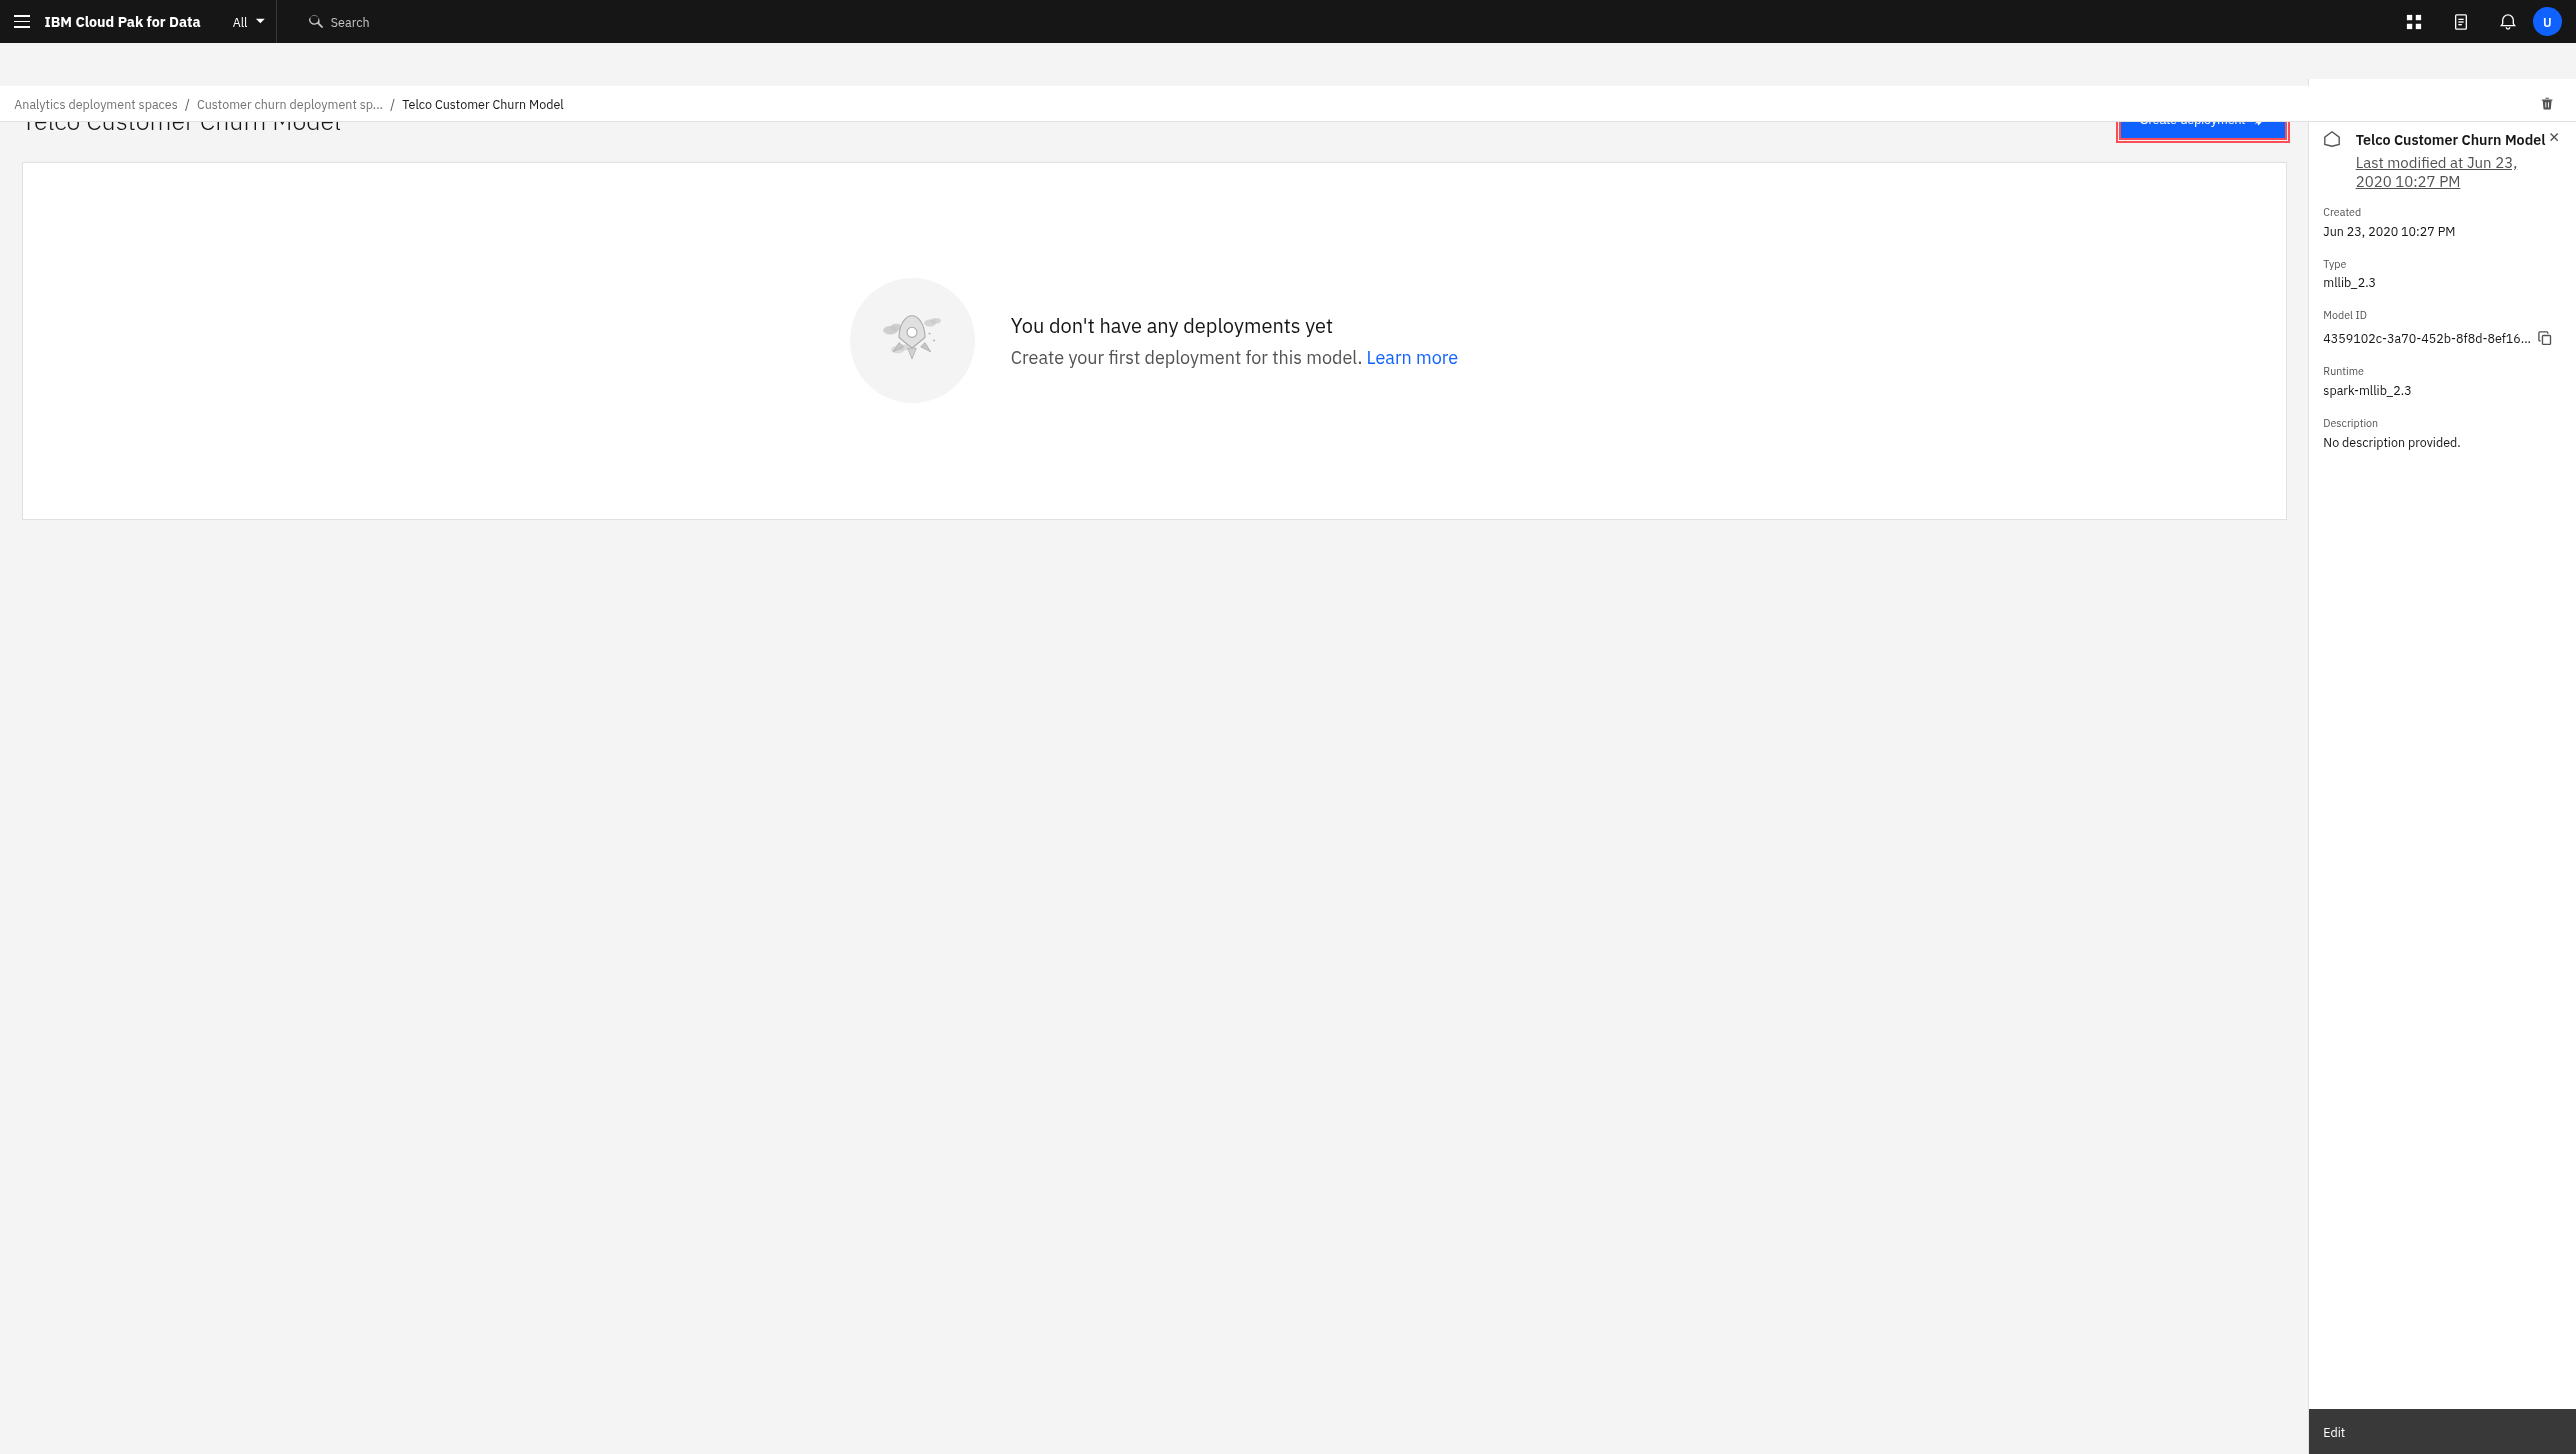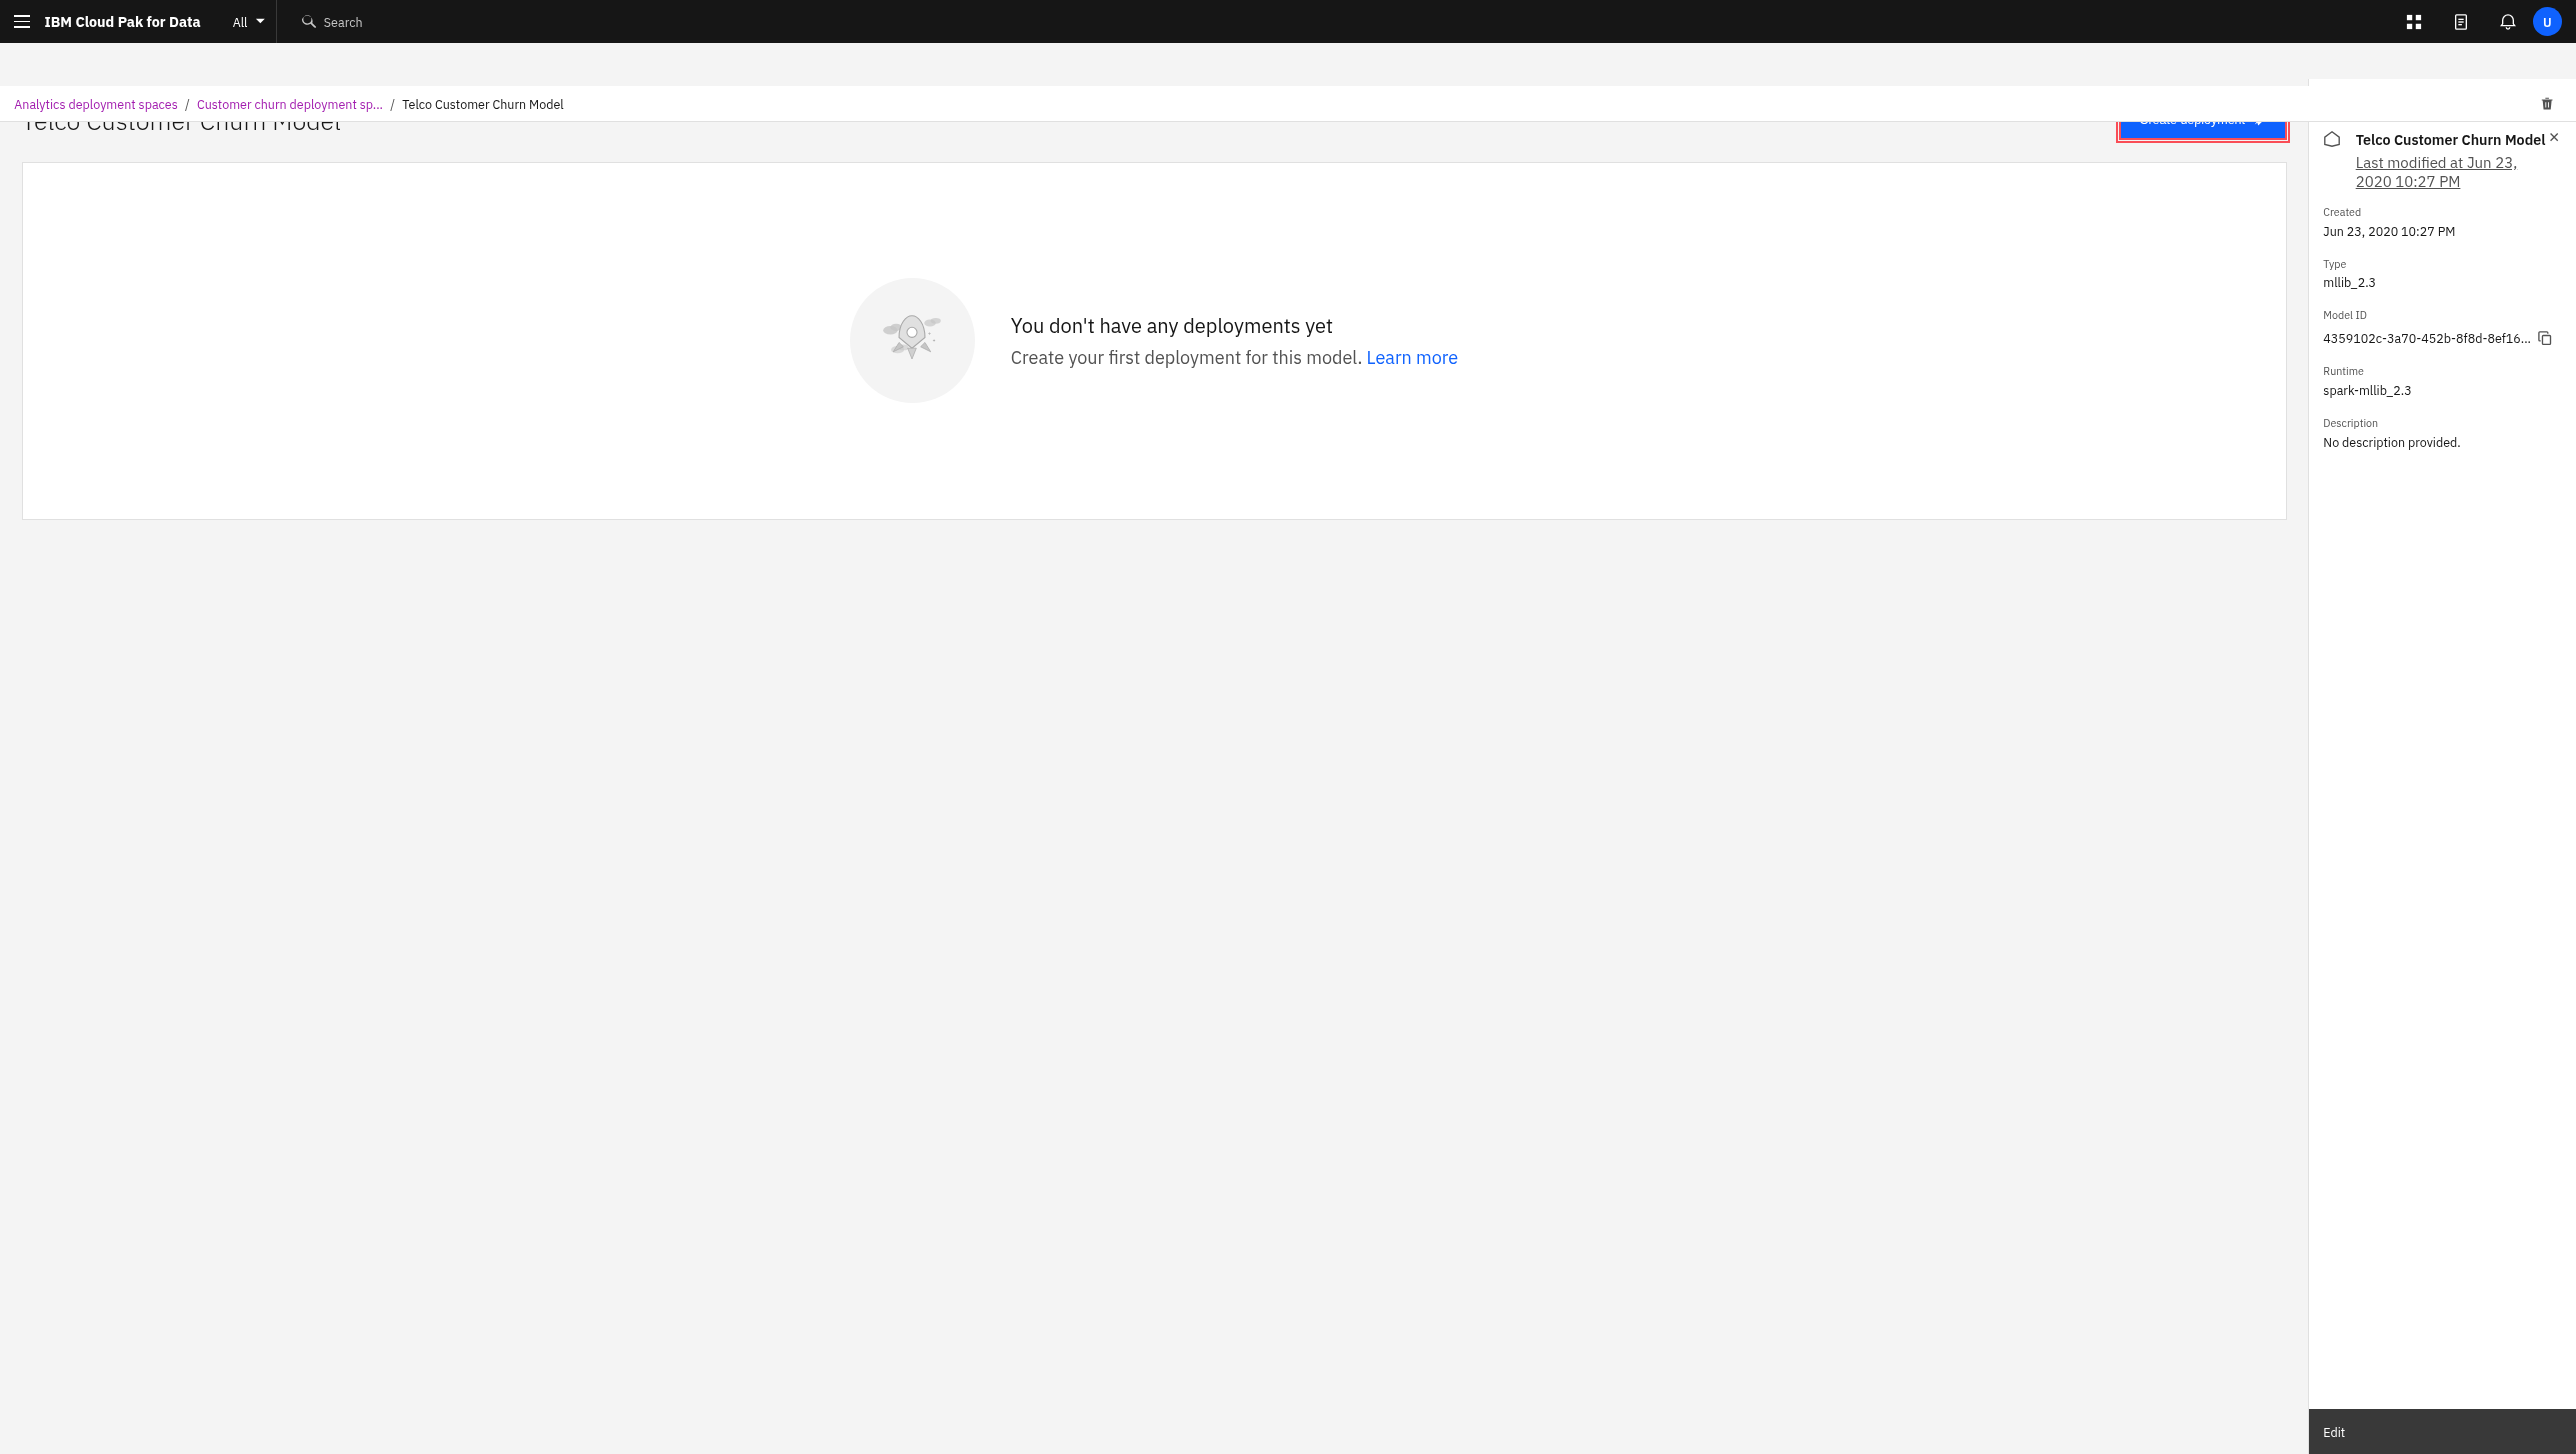--- a/index.html
+++ b/index.html
@@ -28,21 +28,21 @@
     .navbar-brand {
       font-size: 14.3px;
       font-weight: 700;
       color: #fff;
       margin-right: 21.5px;
       white-space: nowrap;
     }
     .navbar-search-area {
       display: flex;
       flex: 1;
-      gap: 11px;
+      gap: 18px;
     }
     .navbar-all-dropdown {
       display: flex;
       align-items: center;
       gap: 7.2px;
       padding: 0 10.7px;
       height: 43px;
       color: #fff;
       cursor: pointer;
       border-right: 0.9px solid #393939;
@@ -93,21 +93,21 @@
       top: 43px; left: 0; right: 0;
       z-index: 90;
     }
     .breadcrumb-bar .breadcrumb-items {
       display: flex;
       align-items: center;
       gap: 7.2px;
       flex: 1;
     }
     .breadcrumb-link {
-      color: #a21caf;
+      color: #737373;
       cursor: pointer;
       font-size: 12.5px;
       text-decoration: none;
     }
     .breadcrumb-sep {
       color: #525252;
       font-size: 12.5px;
     }
     .breadcrumb-current {
       color: #161616;

